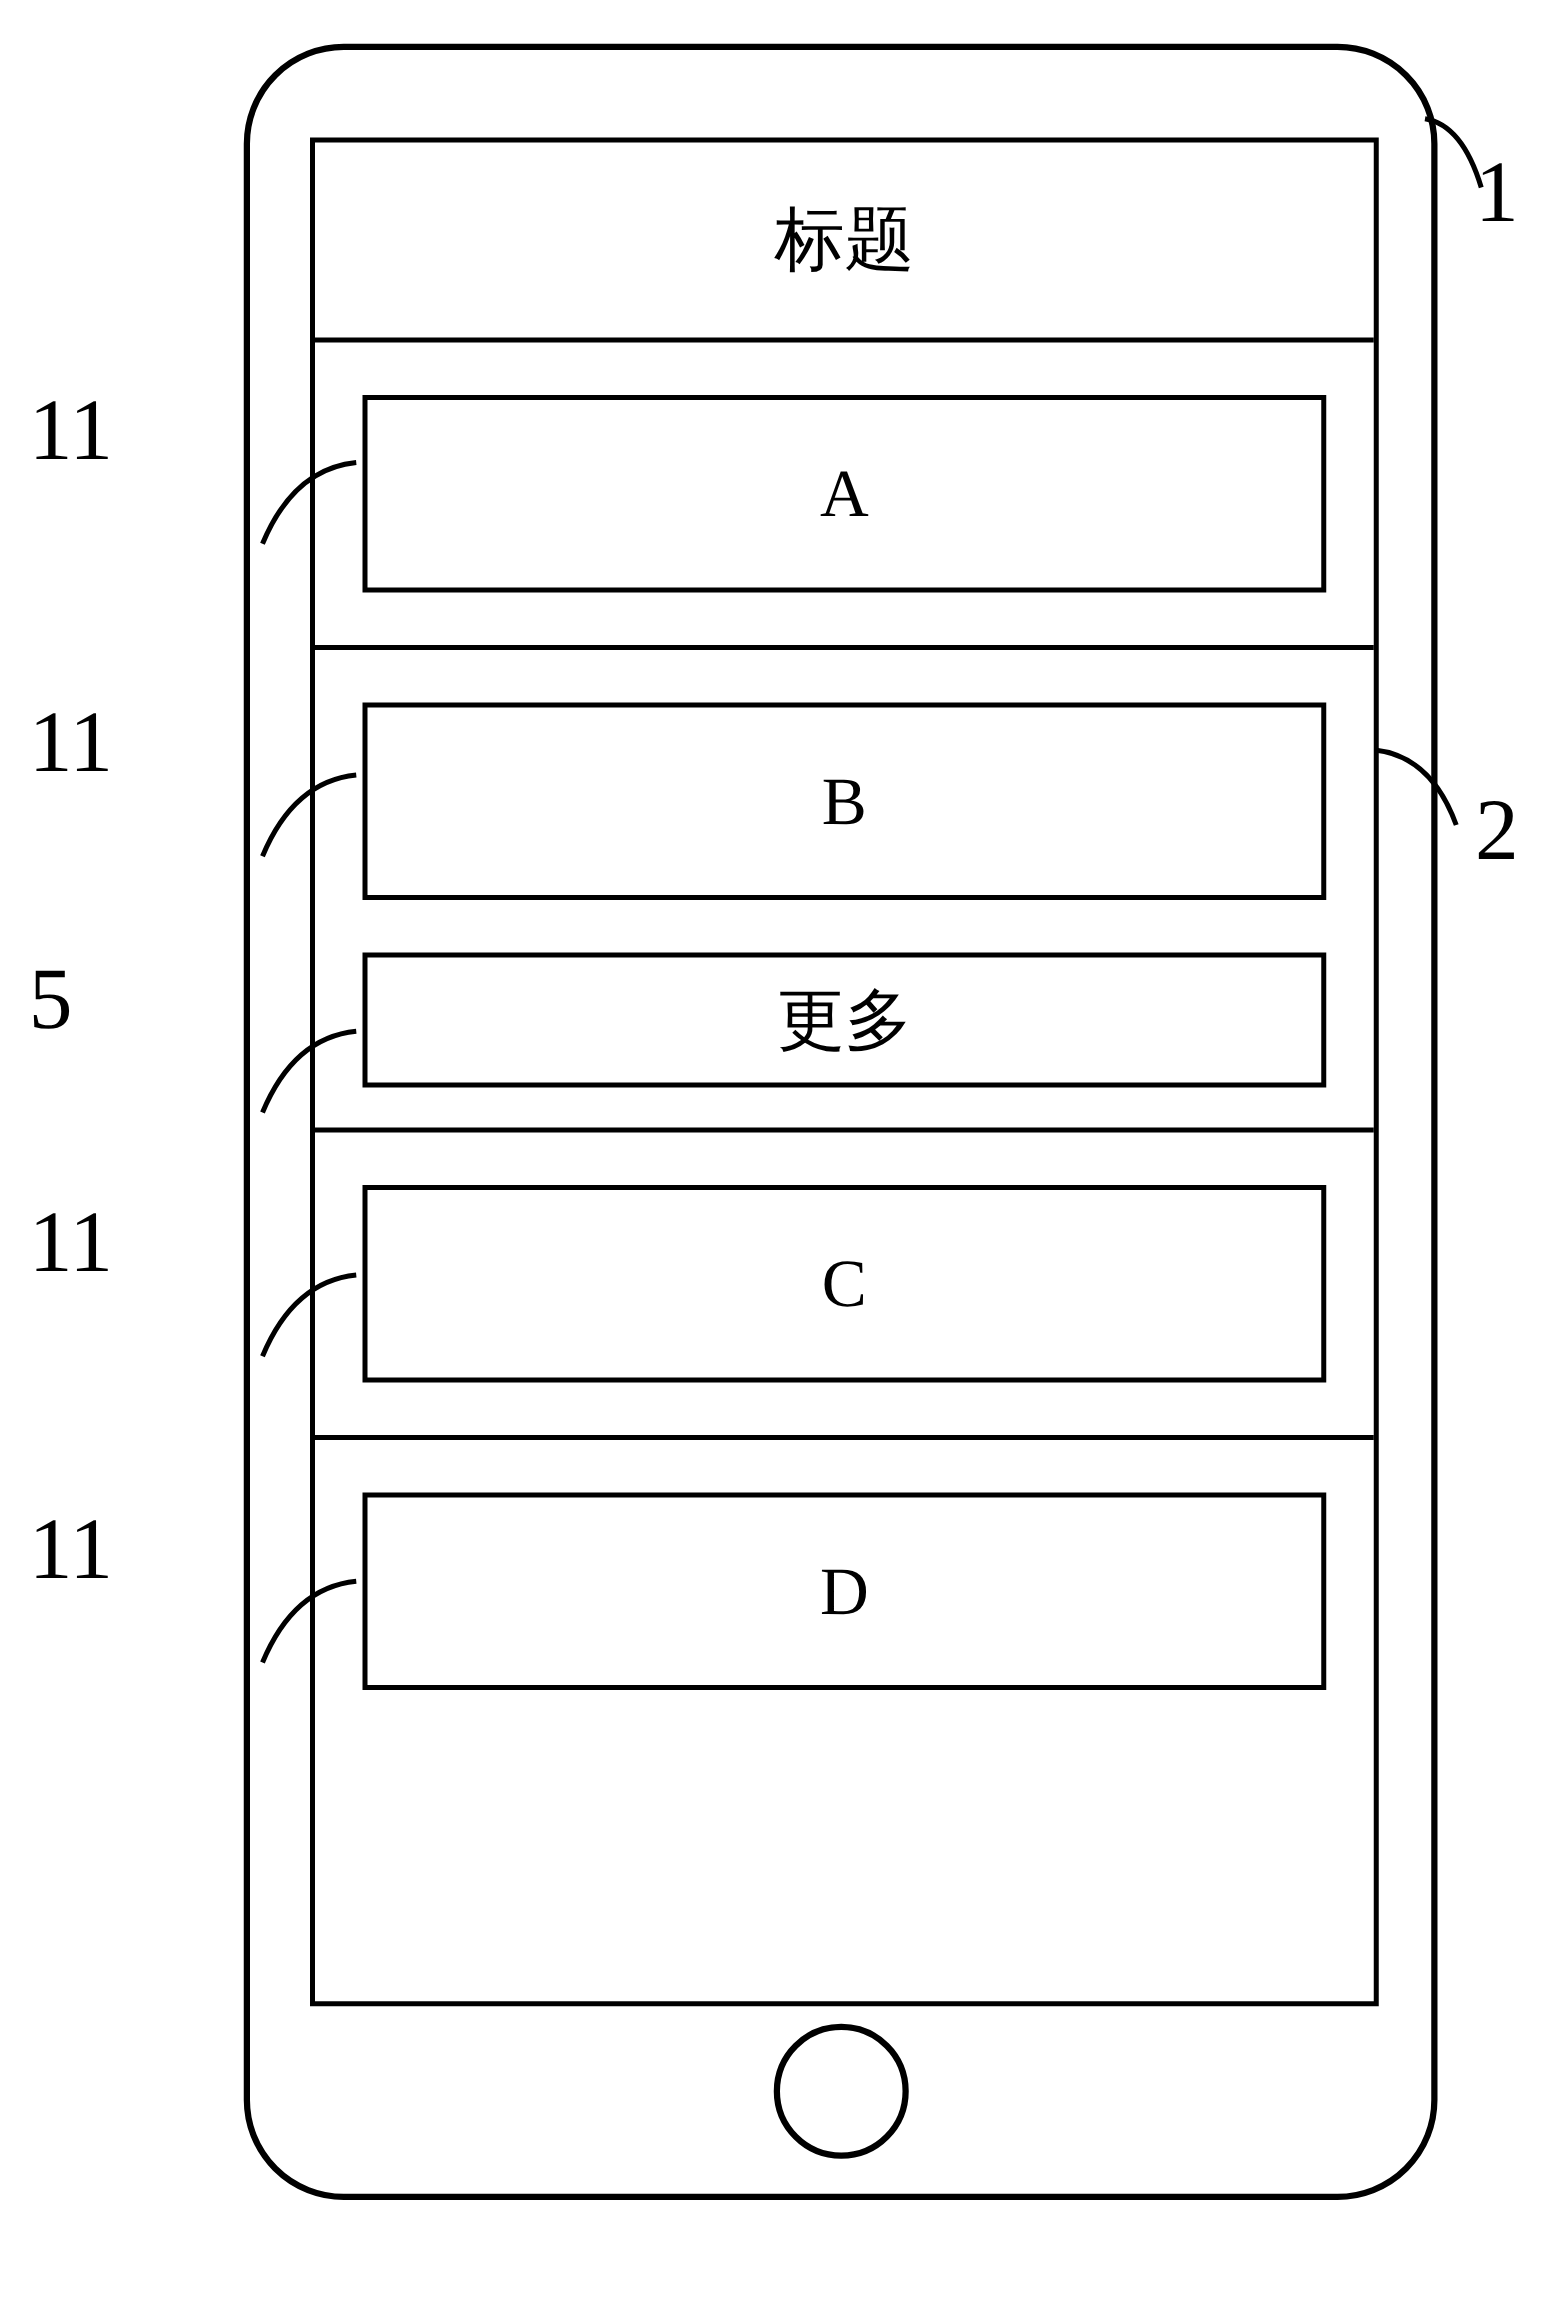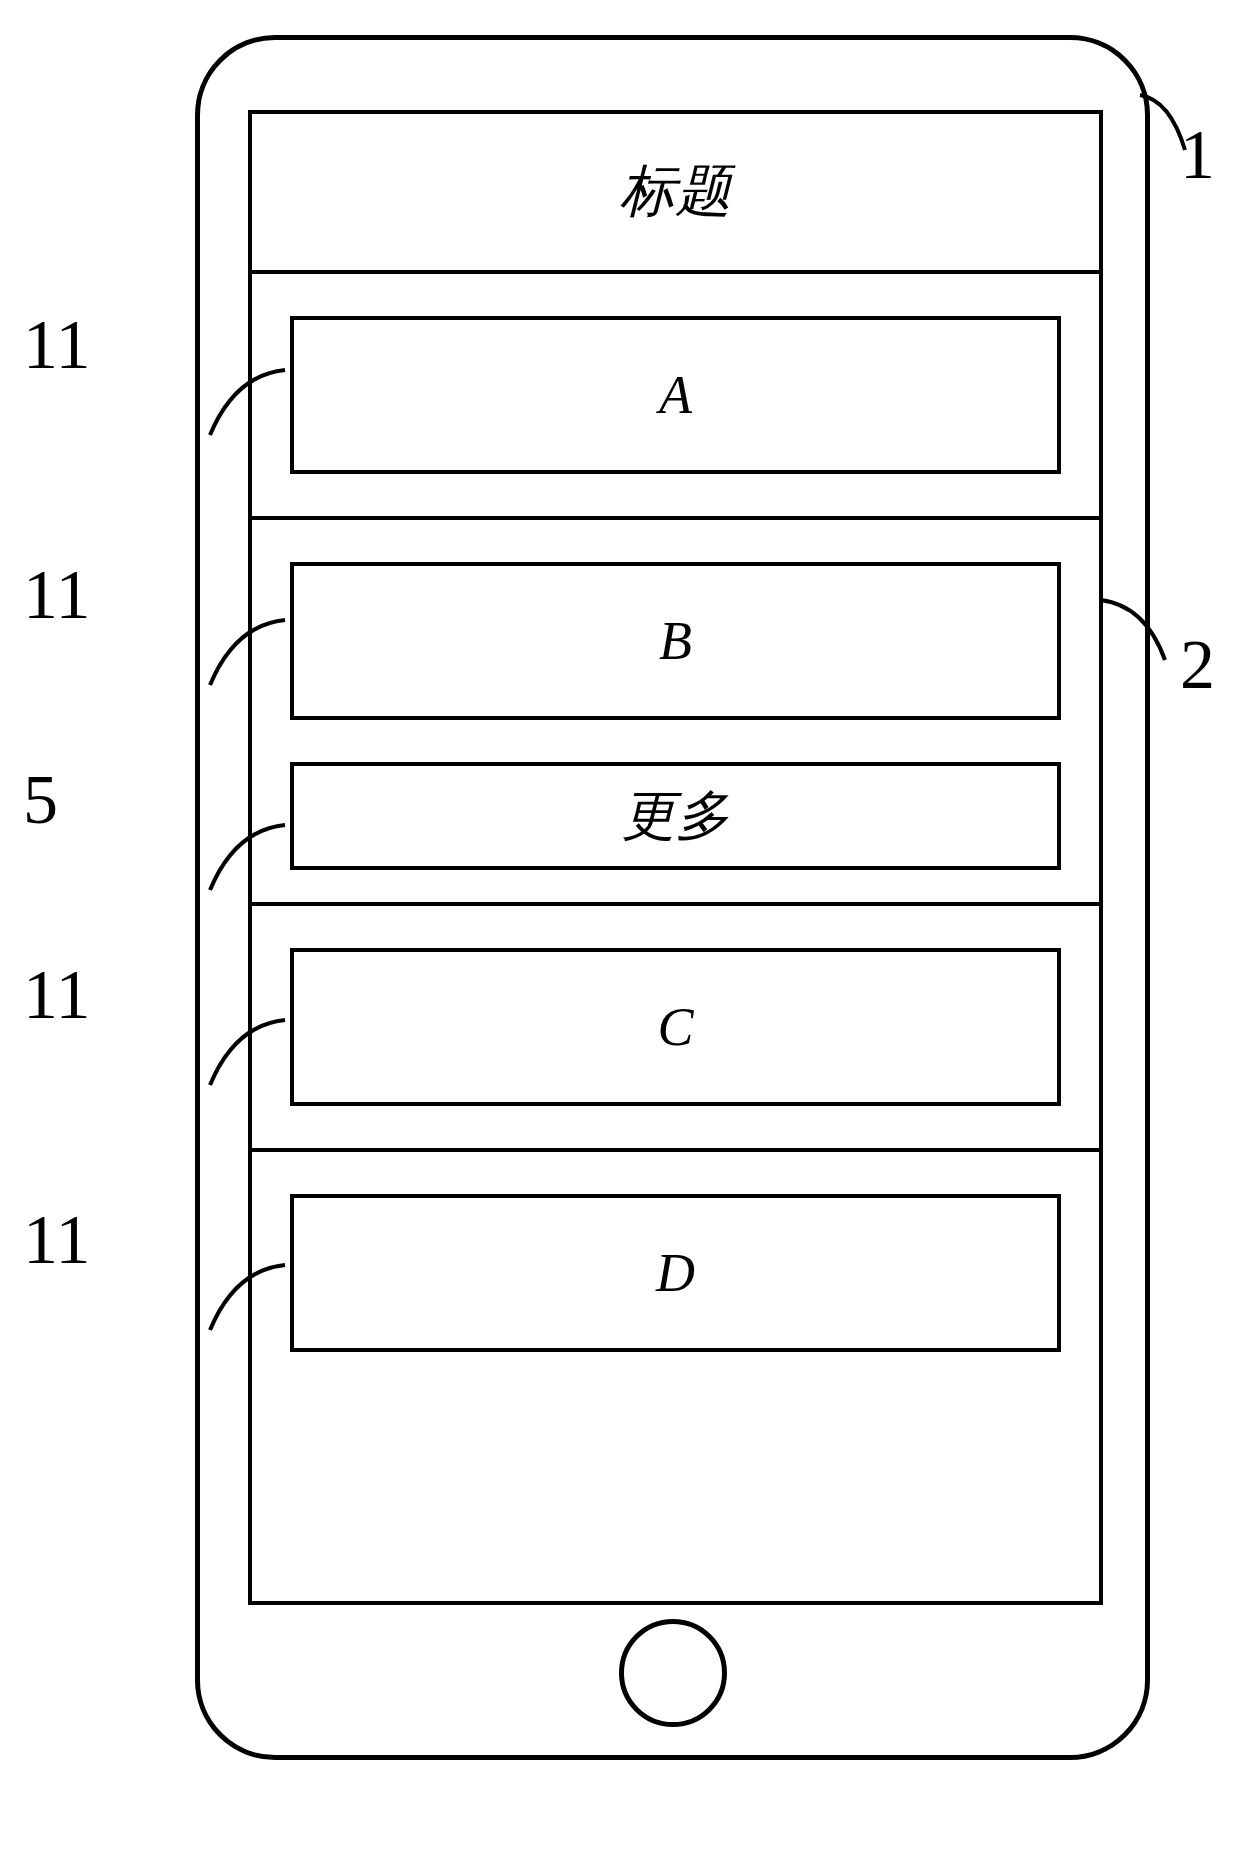--- a/index.html
+++ b/index.html
@@ -25,21 +25,20 @@
       background: white;
     }
     .screen {
       position: absolute;
       left: 48px;
       top: 70px;
       width: 855px;
       height: 1495px;
       border: 4px solid black;
       background: white;
-      font-style: italic;
     }
     .title-bar {
       width: 100%;
       height: 160px;
       border-bottom: 4px solid black;
       display: flex;
       align-items: center;
       justify-content: center;
       font-size: 56px;
     }

